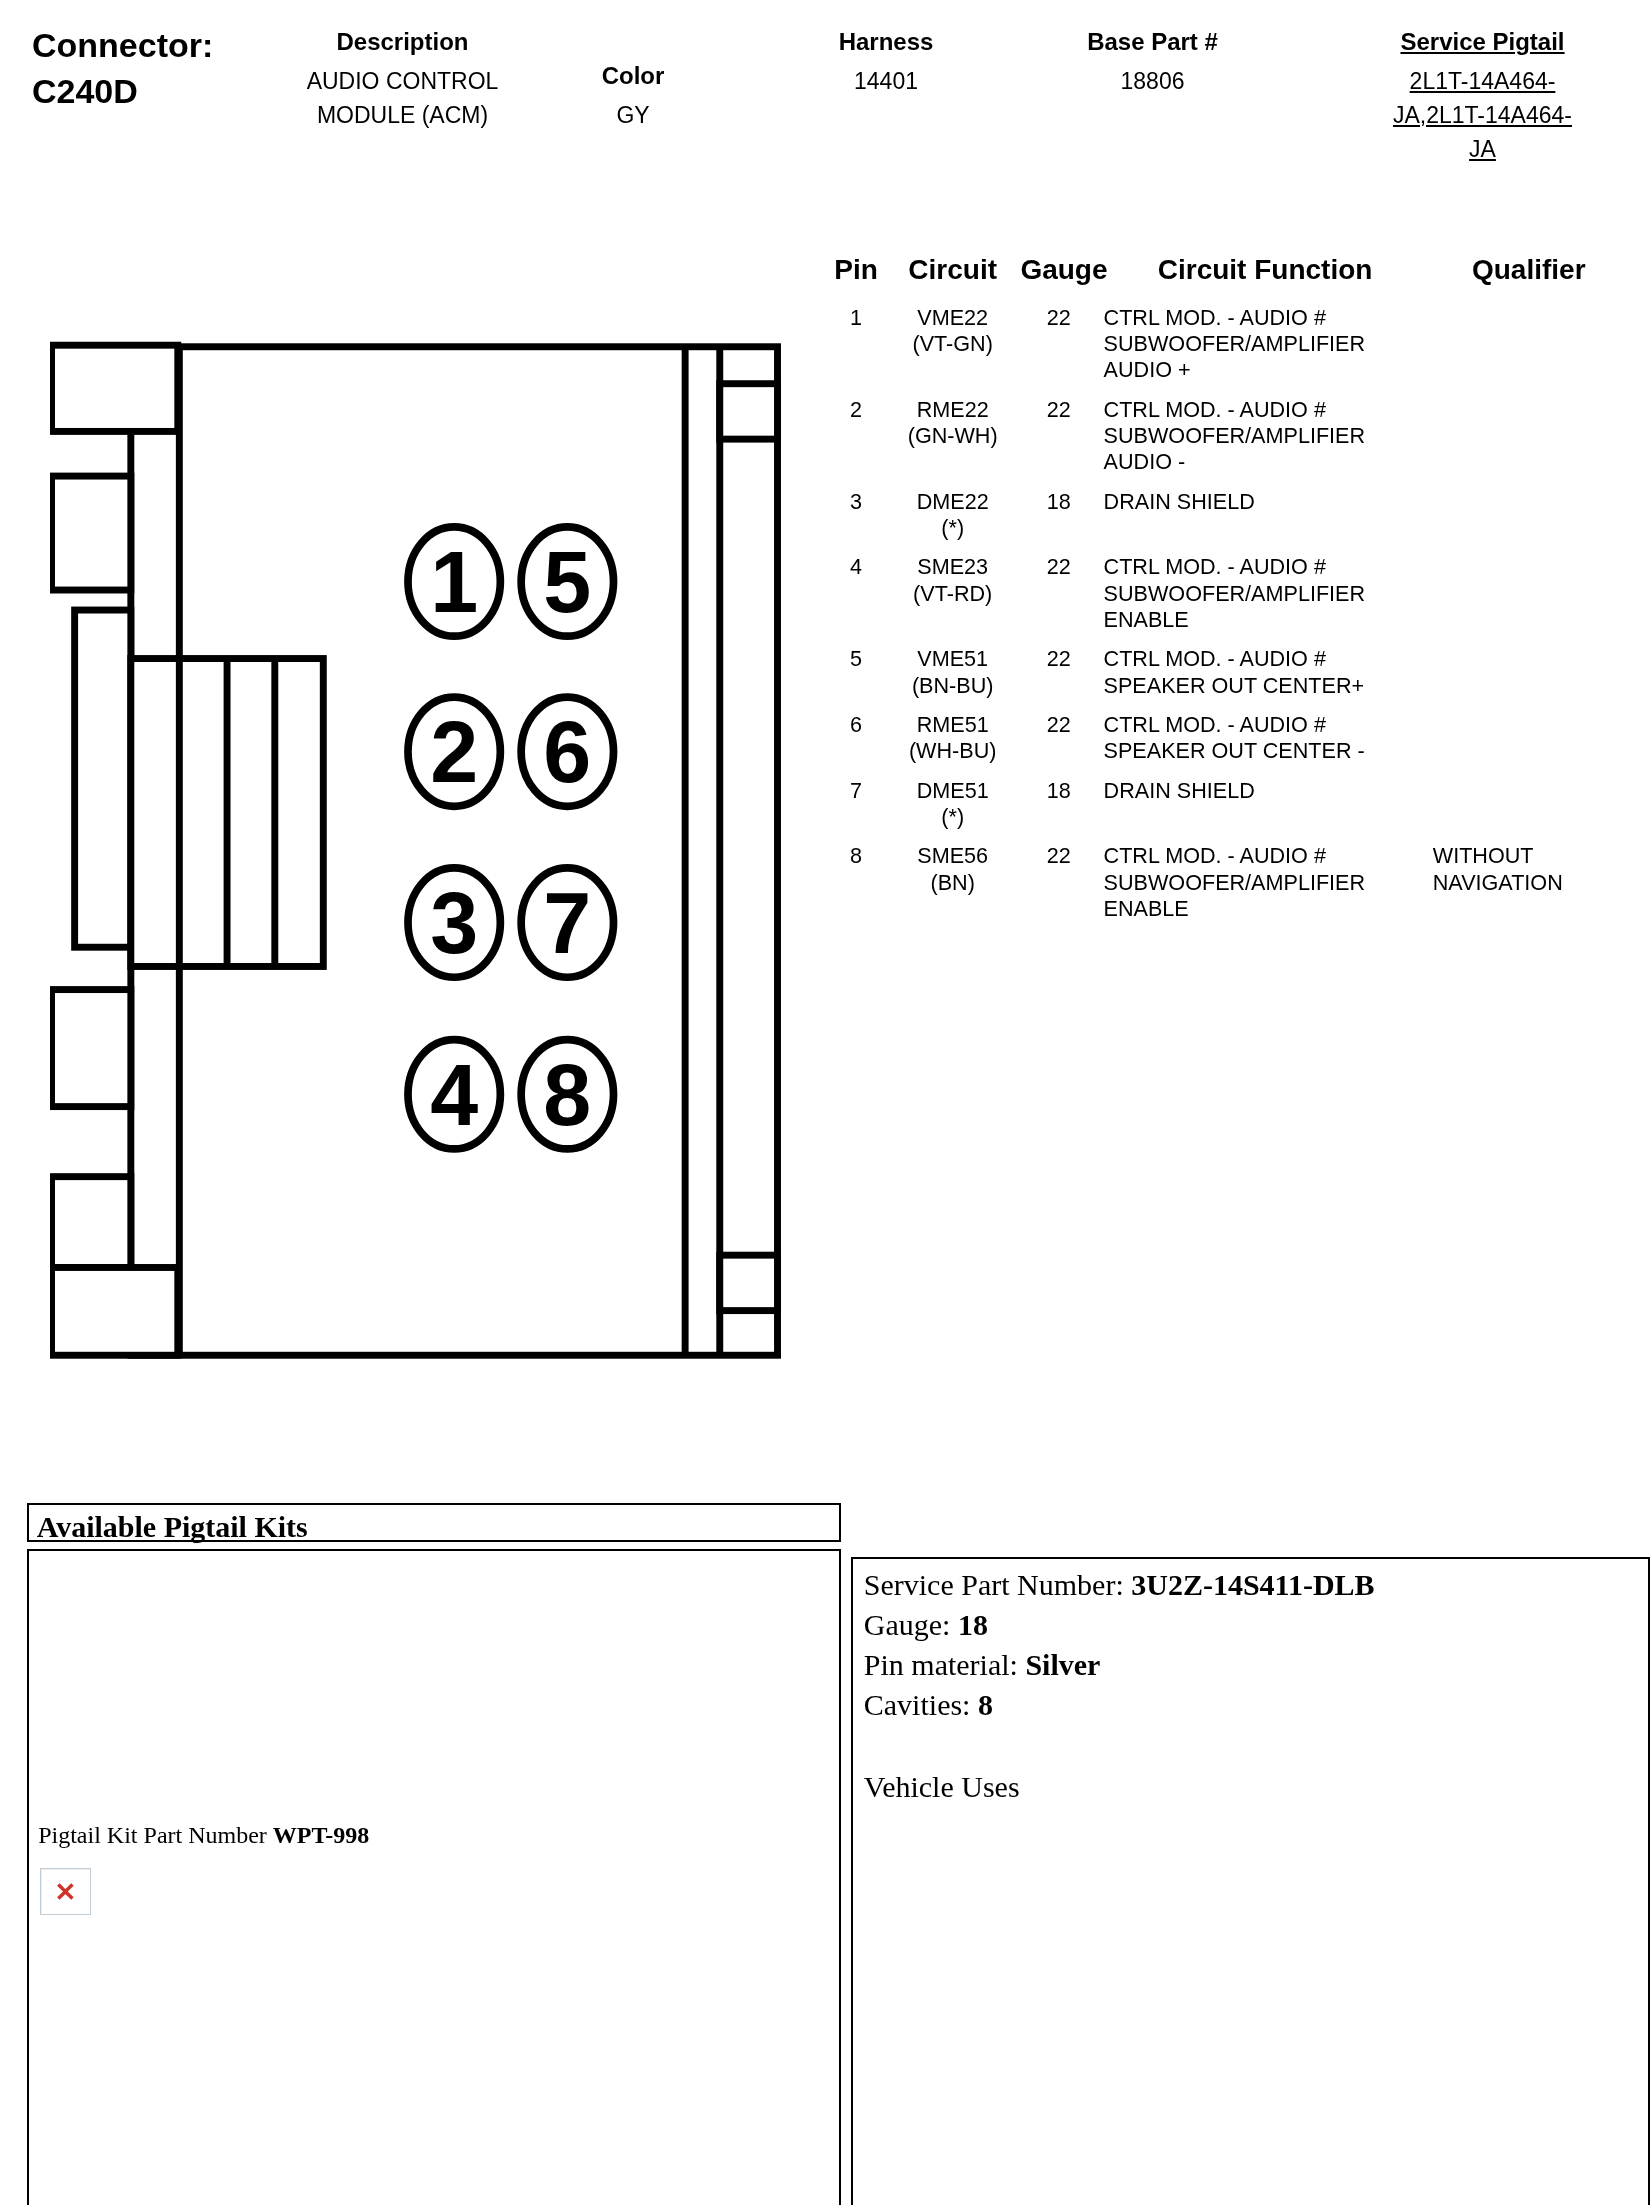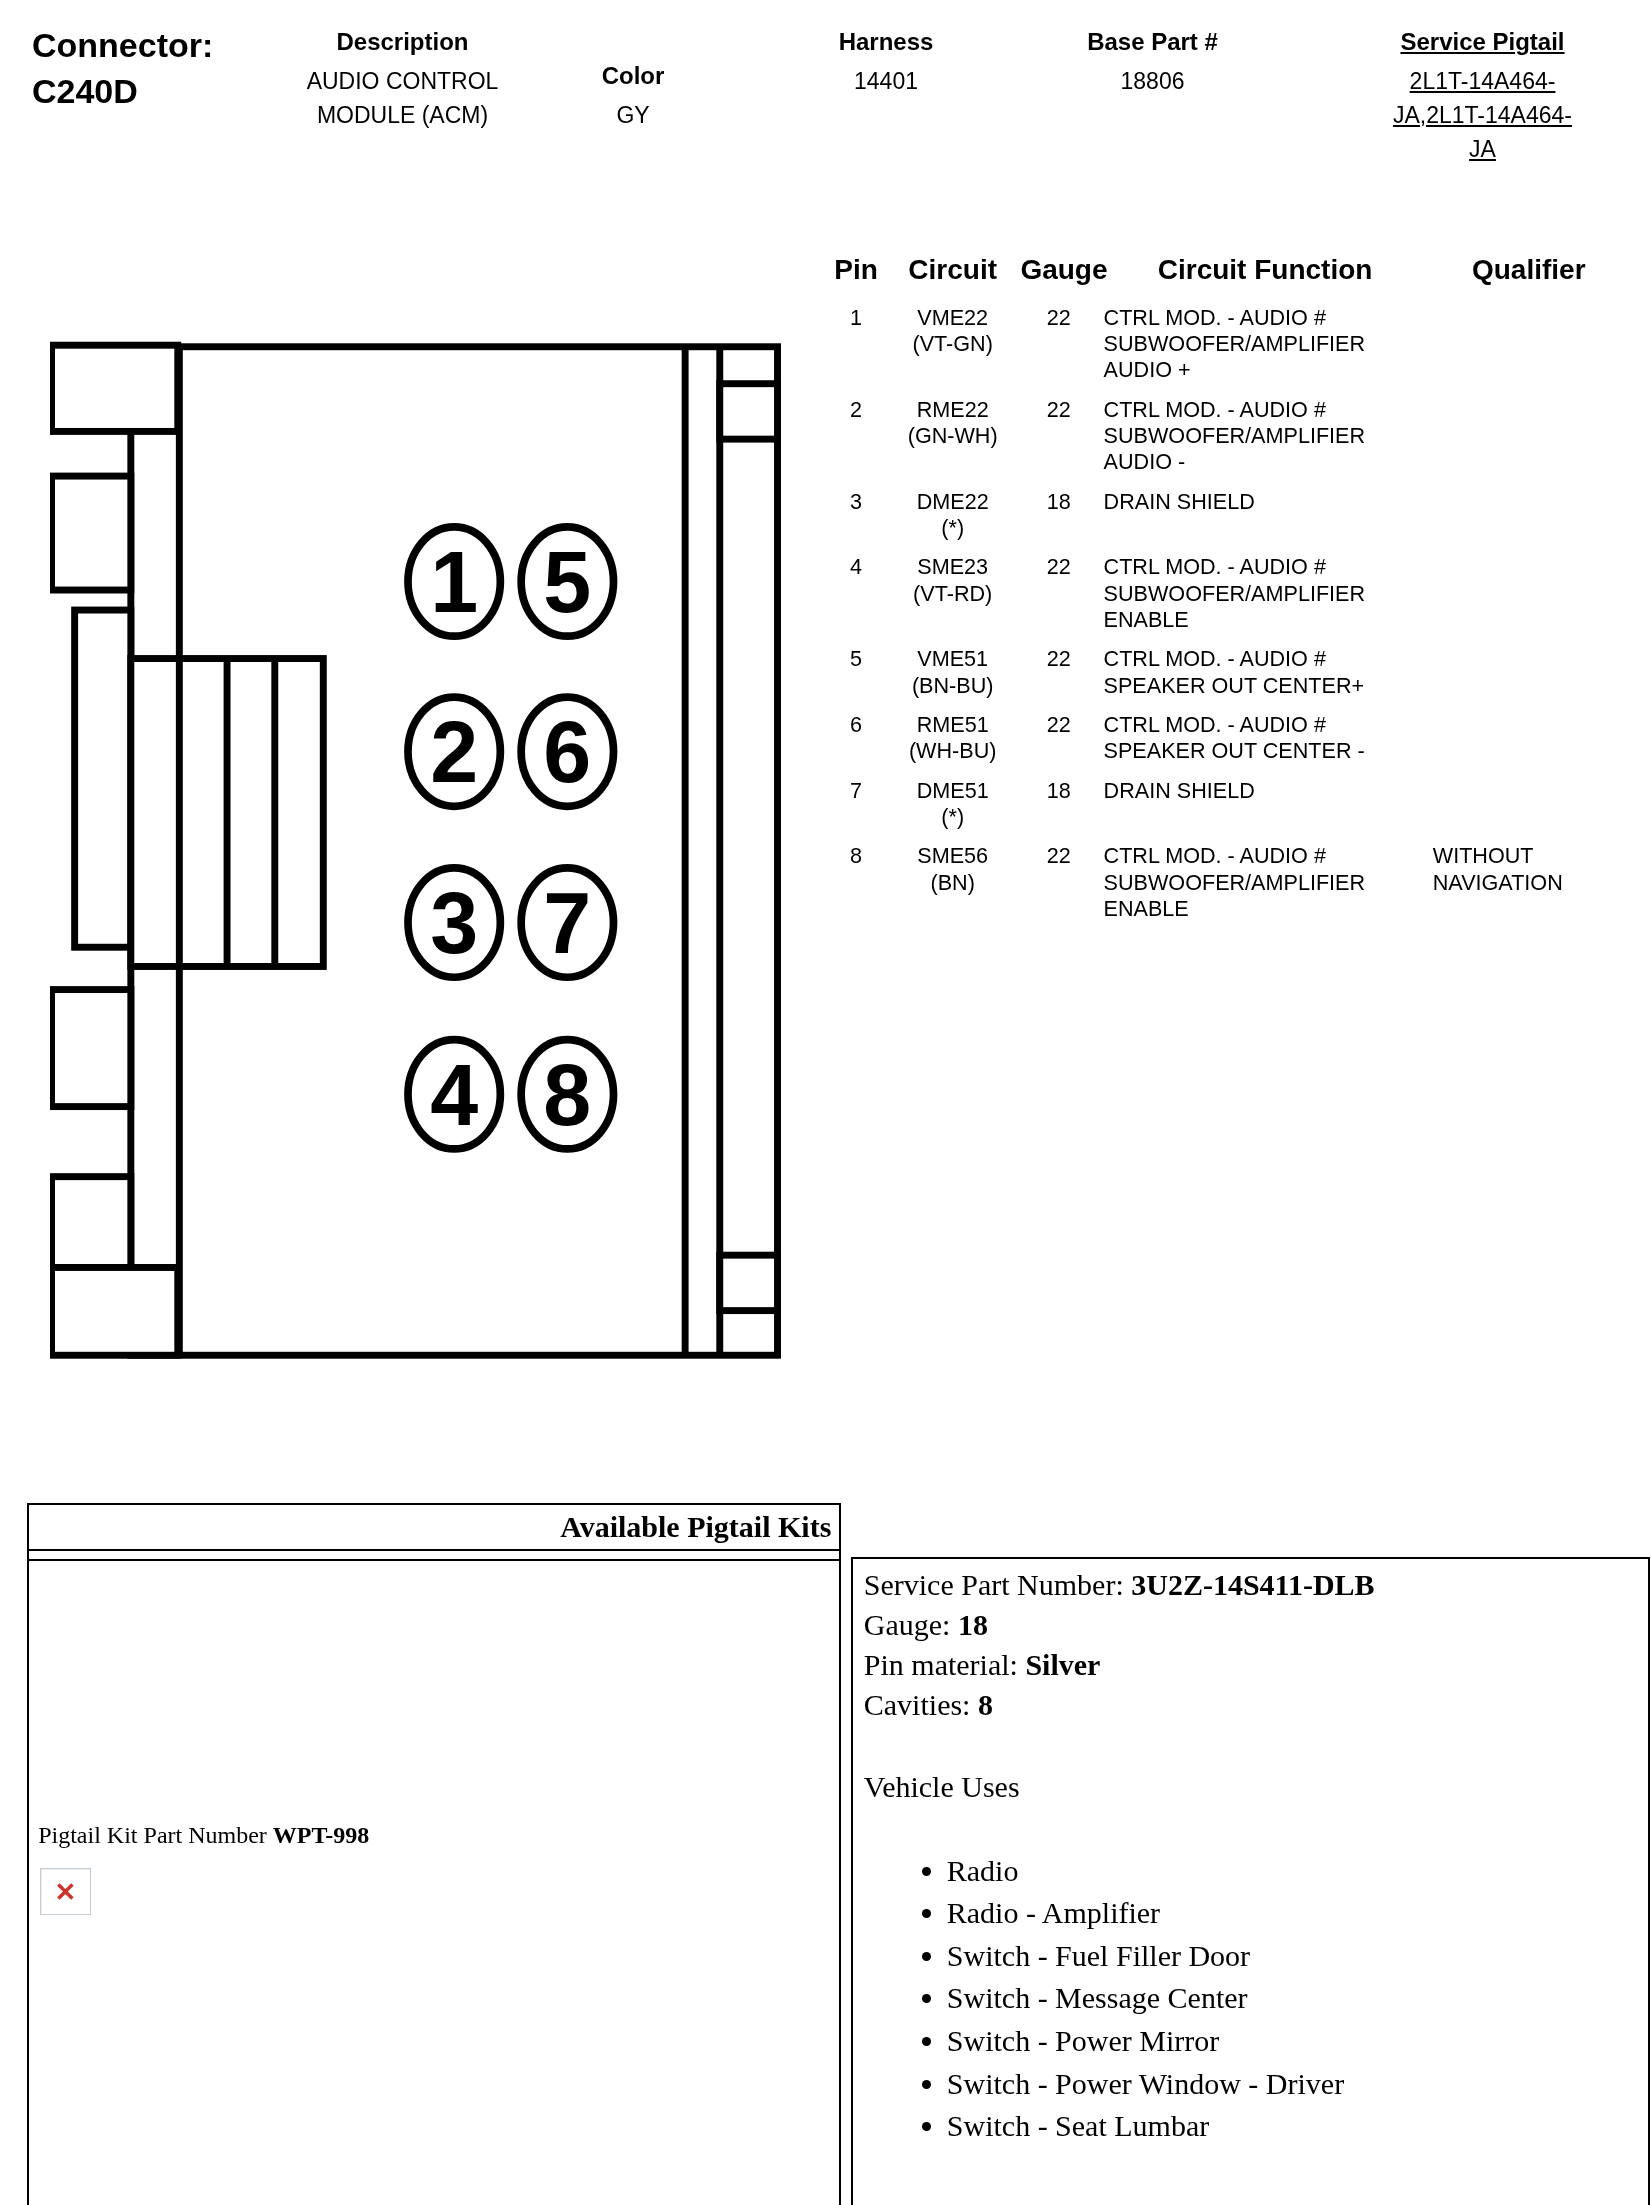--- a/index.html
+++ b/index.html
@@ -19,22 +19,22 @@
   #pt-head > div{font-size:28px;font-weight:bold;text-align:center;}
   .pt-row{font-size:21.6px;line-height:1.22;margin-bottom:13px;}
   .c-pin,.c-circuit,.c-gauge{text-align:center;}
   .c-func,.c-qual{text-align:left;}
 
   
   #connector-svg{position:absolute;left:50px;top:339px;width:766px;height:1024px;}
 
   
   .serifbox{font-family:"Liberation Serif",serif;}
-  #kits-title-box{position:absolute;left:27px;top:1503px;width:814px;height:58px;border:2.3px solid #000;
-                  font-size:30px;font-weight:bold;padding:4.6px 7.7px;box-sizing:border-box;text-align:right;}
+  #kits-title-box{position:absolute;left:27px;top:1503px;width:814px;height:39px;border:2.3px solid #000;
+                  font-size:30px;font-weight:bold;padding:4.6px 7.7px;box-sizing:border-box;}
   #kits-left-cell{position:absolute;left:27px;top:1549px;width:814px;height:677px;border:2.3px solid #000;box-sizing:border-box;}
   #kit-line{position:absolute;left:9.2px;top:271px;font-size:24px;white-space:nowrap;}
   .b{font-weight:bold;}
   #broken-img{position:absolute;left:10.8px;top:317px;width:49px;height:45px;border:1.5px solid #c3cdd5;
               background:#fff;display:flex;align-items:center;justify-content:center;box-shadow:0.8px 0.8px 0 #e8e8e8 inset;}
   #broken-img .bx{color:#cf3227;font-size:26px;font-weight:bold;font-family:"Liberation Sans",sans-serif;line-height:1;}
   #kits-right-cell{position:absolute;left:851px;top:1557px;width:799px;height:670px;border:2.3px solid #000;
                    font-size:30px;padding:6.2px 10.8px;box-sizing:border-box;}
   .detail-line{line-height:1.33;}
   #vehicle-uses-title{margin-top:42px;line-height:1.33;}
@@ -258,32 +258,16 @@
         </div>
 
         <div class="detail-line">
           <span>Cavities:</span>
           <span class="b">8</span>
         </div>
       </div>
 
     <div id="vehicle-uses-title">Vehicle Uses</div>
 
-    <ul id="vehicle-uses-list">
-
-        <li>Radio</li>
-
-        <li>Radio - Amplifier</li>
-
-        <li>Switch - Fuel Filler Door</li>
-
-        <li>Switch - Message Center</li>
-
-        <li>Switch - Power Mirror</li>
-
-        <li>Switch - Power Window - Driver</li>
-
-        <li>Switch - Seat Lumbar</li>
-      </ul>
   </div>
 
 </div>
 
 
 </body></html>

